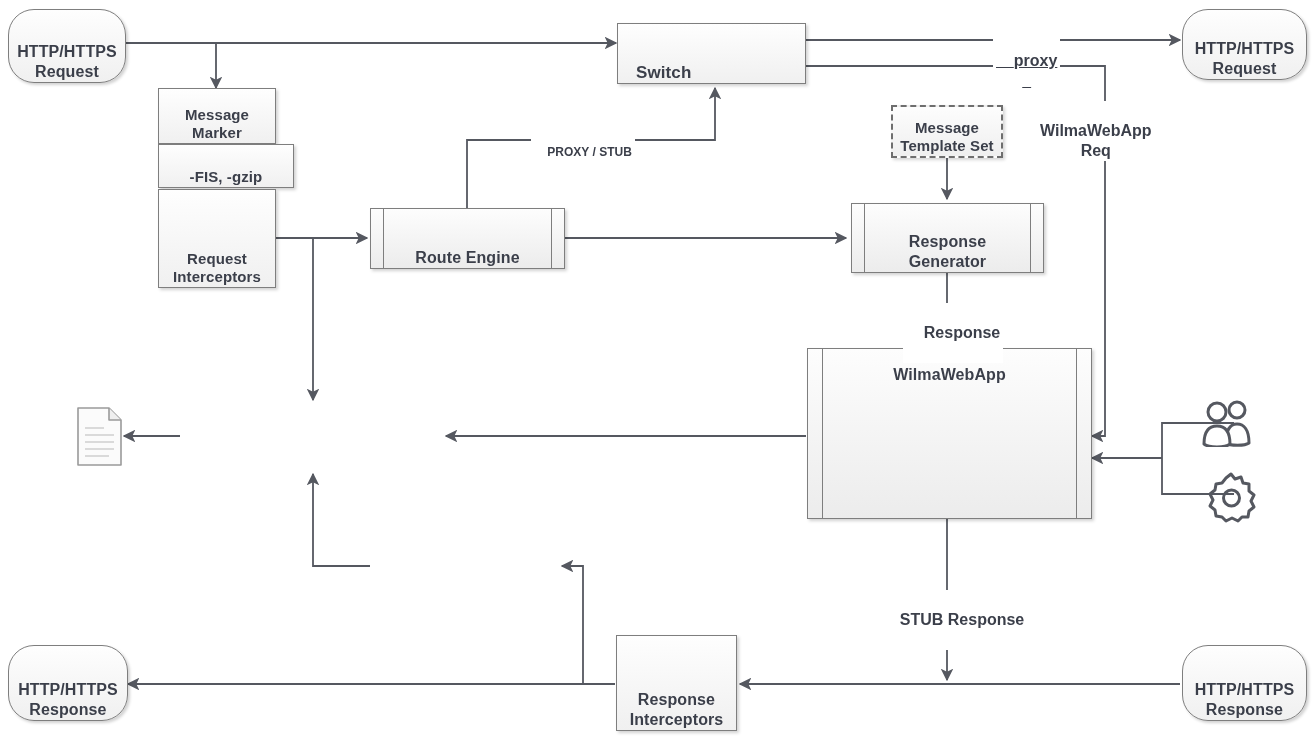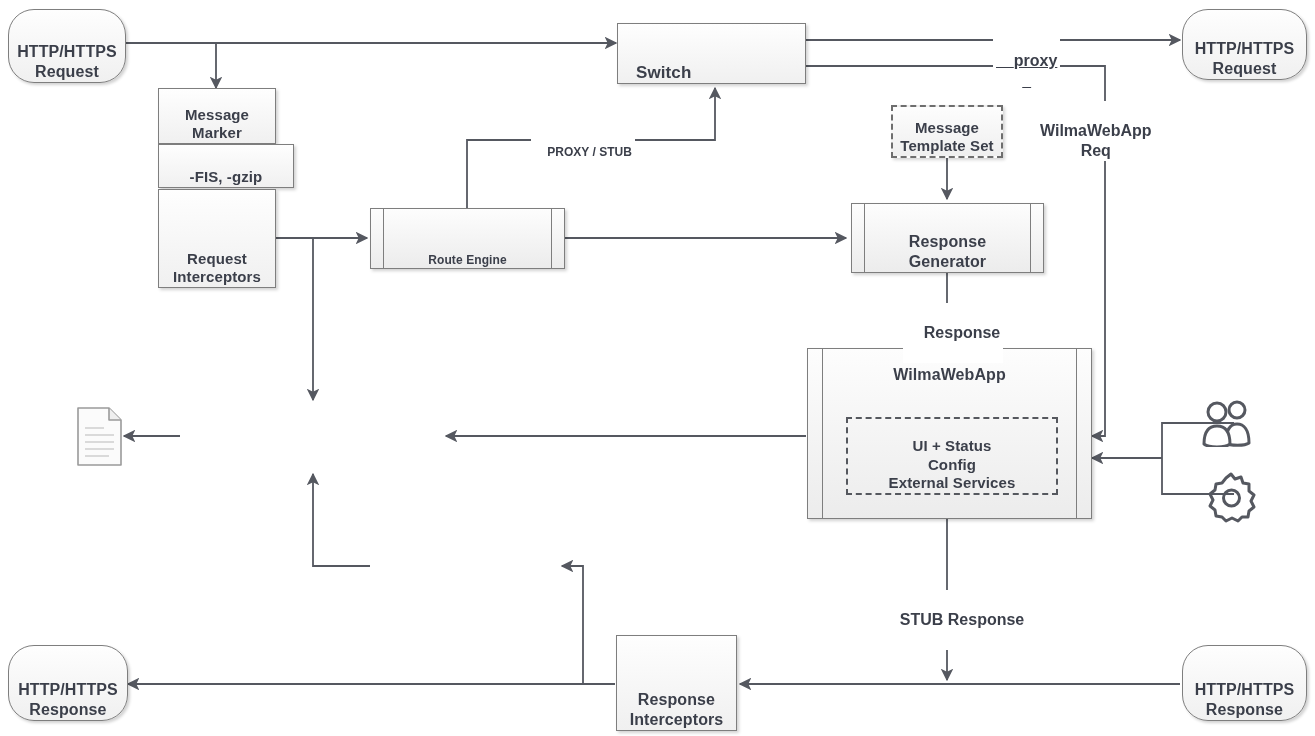--- a/index.html
+++ b/index.html
@@ -93,21 +93,21 @@
 
   <div class="node boxed" style="left:158px;top:144px;width:136px;height:44px;font-size:15px;">
     <span class="lbl" style="white-space:pre-line">-FIS, -gzip</span>
   </div>
 
   <div class="node boxed" style="left:158px;top:189px;width:118px;height:99px;font-size:15px;">
     <span class="lbl" style="white-space:pre-line">Request
 Interceptors</span>
   </div>
 
-  <div class="node tube" style="left:370px;top:208px;width:195px;height:61px;font-size:12px;position:absolute;">
+  <div class="node tube" style="left:370px;top:208px;width:195px;height:61px;font-size:16px;position:absolute;">
     <div class="bar" style="left:12px"></div>
     <div class="bar" style="right:12px"></div>
     <span class="lbl" style="white-space:pre-line">Route Engine</span>
   </div>
 
   <div class="node boxed" style="left:617px;top:23px;width:189px;height:61px;font-size:17px;justify-content:flex-start;padding-left:18px;">
     <span class="lbl" style="white-space:pre-line">Switch</span>
   </div>
 
   <div class="node dashed" style="left:891px;top:105px;width:112px;height:53px;font-size:15px;">
@@ -120,25 +120,20 @@
     <div class="bar" style="right:12px"></div>
     <span class="lbl" style="white-space:pre-line">Response
 Generator</span>
   </div>
 
   <div class="node tube" style="left:807px;top:348px;width:285px;height:171px;font-size:16px;position:absolute;
               align-items:flex-start;justify-content:center;padding-top:16px;">
     <div class="bar" style="left:14px"></div>
     <div class="bar" style="right:14px"></div>
     <span class="lbl" style="white-space:pre-line">WilmaWebApp</span>
-    <div class="node dashed-plain" style="left:38px;top:68px;width:212px;height:78px;font-size:15px;">
-      <span class="lbl" style="white-space:pre-line">UI + Status
-Config
-External Services</span>
-    </div>
   </div>
 
 
 
   <div class="node boxed" style="left:616px;top:635px;width:121px;height:96px;font-size:16px;">
     <span class="lbl" style="white-space:pre-line">Response
 Interceptors</span>
   </div>
 
   <div class="node boxed rounded" style="left:1182px;top:9px;width:125px;height:71px;font-size:16px;">

